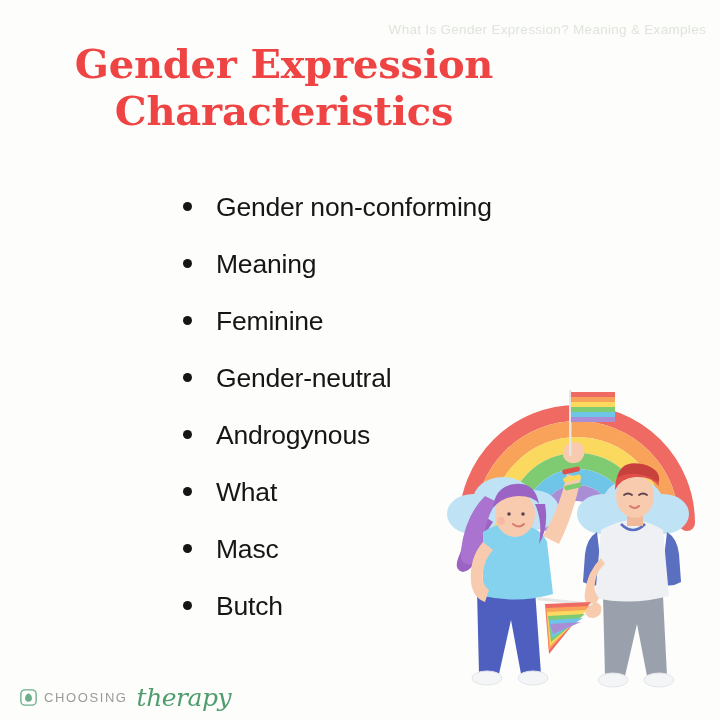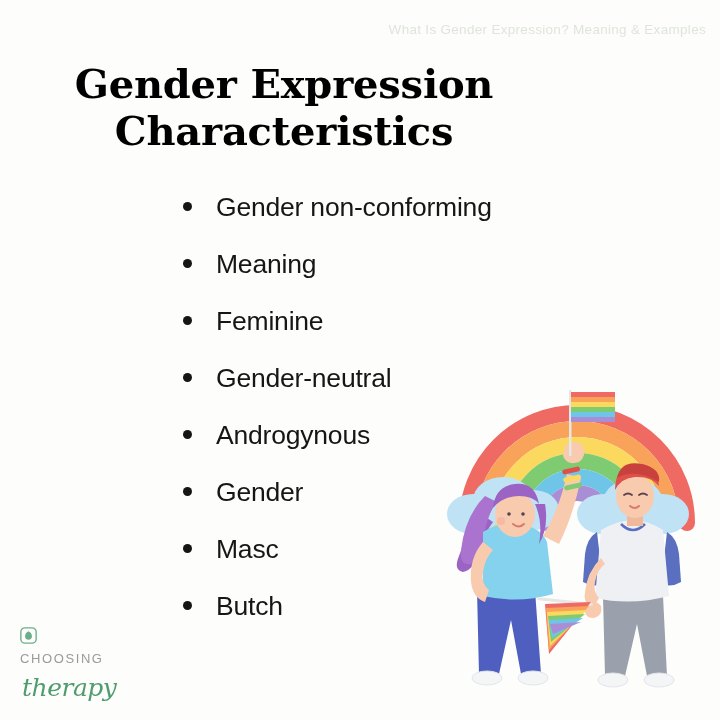--- a/index.html
+++ b/index.html
@@ -31,25 +31,25 @@
     font-size: 13.5px;
     letter-spacing: 0.3px;
     color: #dfe5dc;
     font-family: "Liberation Sans", sans-serif;
     white-space: nowrap;
   }
 
   
   .title-block {
     position: absolute;
-    top: 60px;
+    top: 40px;
     left: 0;
     width: 568px;
     text-align: center;
-    color: #000000;
+    color: #ef4444;
     font-family: "DejaVu Serif", "Liberation Serif", serif;
     font-weight: bold;
     font-size: 40px;
     line-height: 1.18;
     letter-spacing: -0.2px;
   }
   .title-line { display: block; }
 
   
   .list {
@@ -89,24 +89,24 @@
     top: 318px;
     width: 295px;
     height: 375px;
   }
   .illustration svg { display: block; }
 
   
   .footer-logo {
     position: absolute;
     left: 20px;
-    bottom: 18px;
+    bottom: 8px;
     display: flex;
+    align-items: center;
     gap: 7px;
-    flex-direction: column;
   }
   .logo-mark {
     width: 17px;
     height: 17px;
     flex: 0 0 auto;
   }
   .logo-choosing {
     font-family: "Liberation Sans", sans-serif;
     font-size: 13px;
     letter-spacing: 1.6px;
@@ -150,21 +150,21 @@
     <li class="list-item">
       <span class="dot"></span>
       <span>Gender-neutral</span>
     </li>
     <li class="list-item">
       <span class="dot"></span>
       <span>Androgynous</span>
     </li>
     <li class="list-item">
       <span class="dot"></span>
-      <span>Gender</span>
+      <span>What</span>
     </li>
     <li class="list-item">
       <span class="dot"></span>
       <span>Masc</span>
     </li>
     <li class="list-item">
       <span class="dot"></span>
       <span>Butch</span>
     </li>
   </ul>

